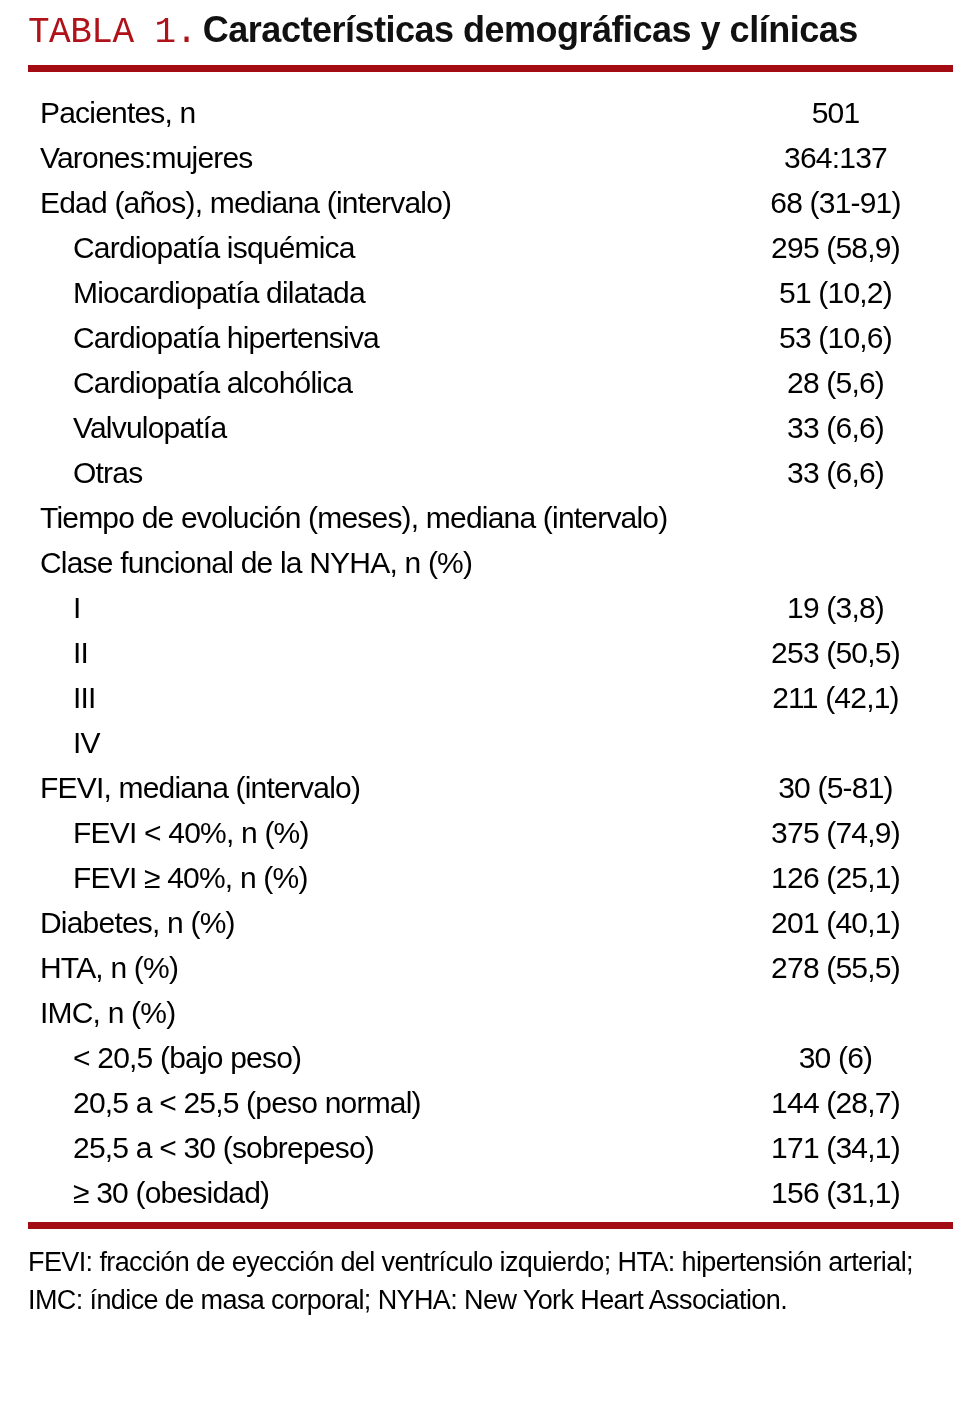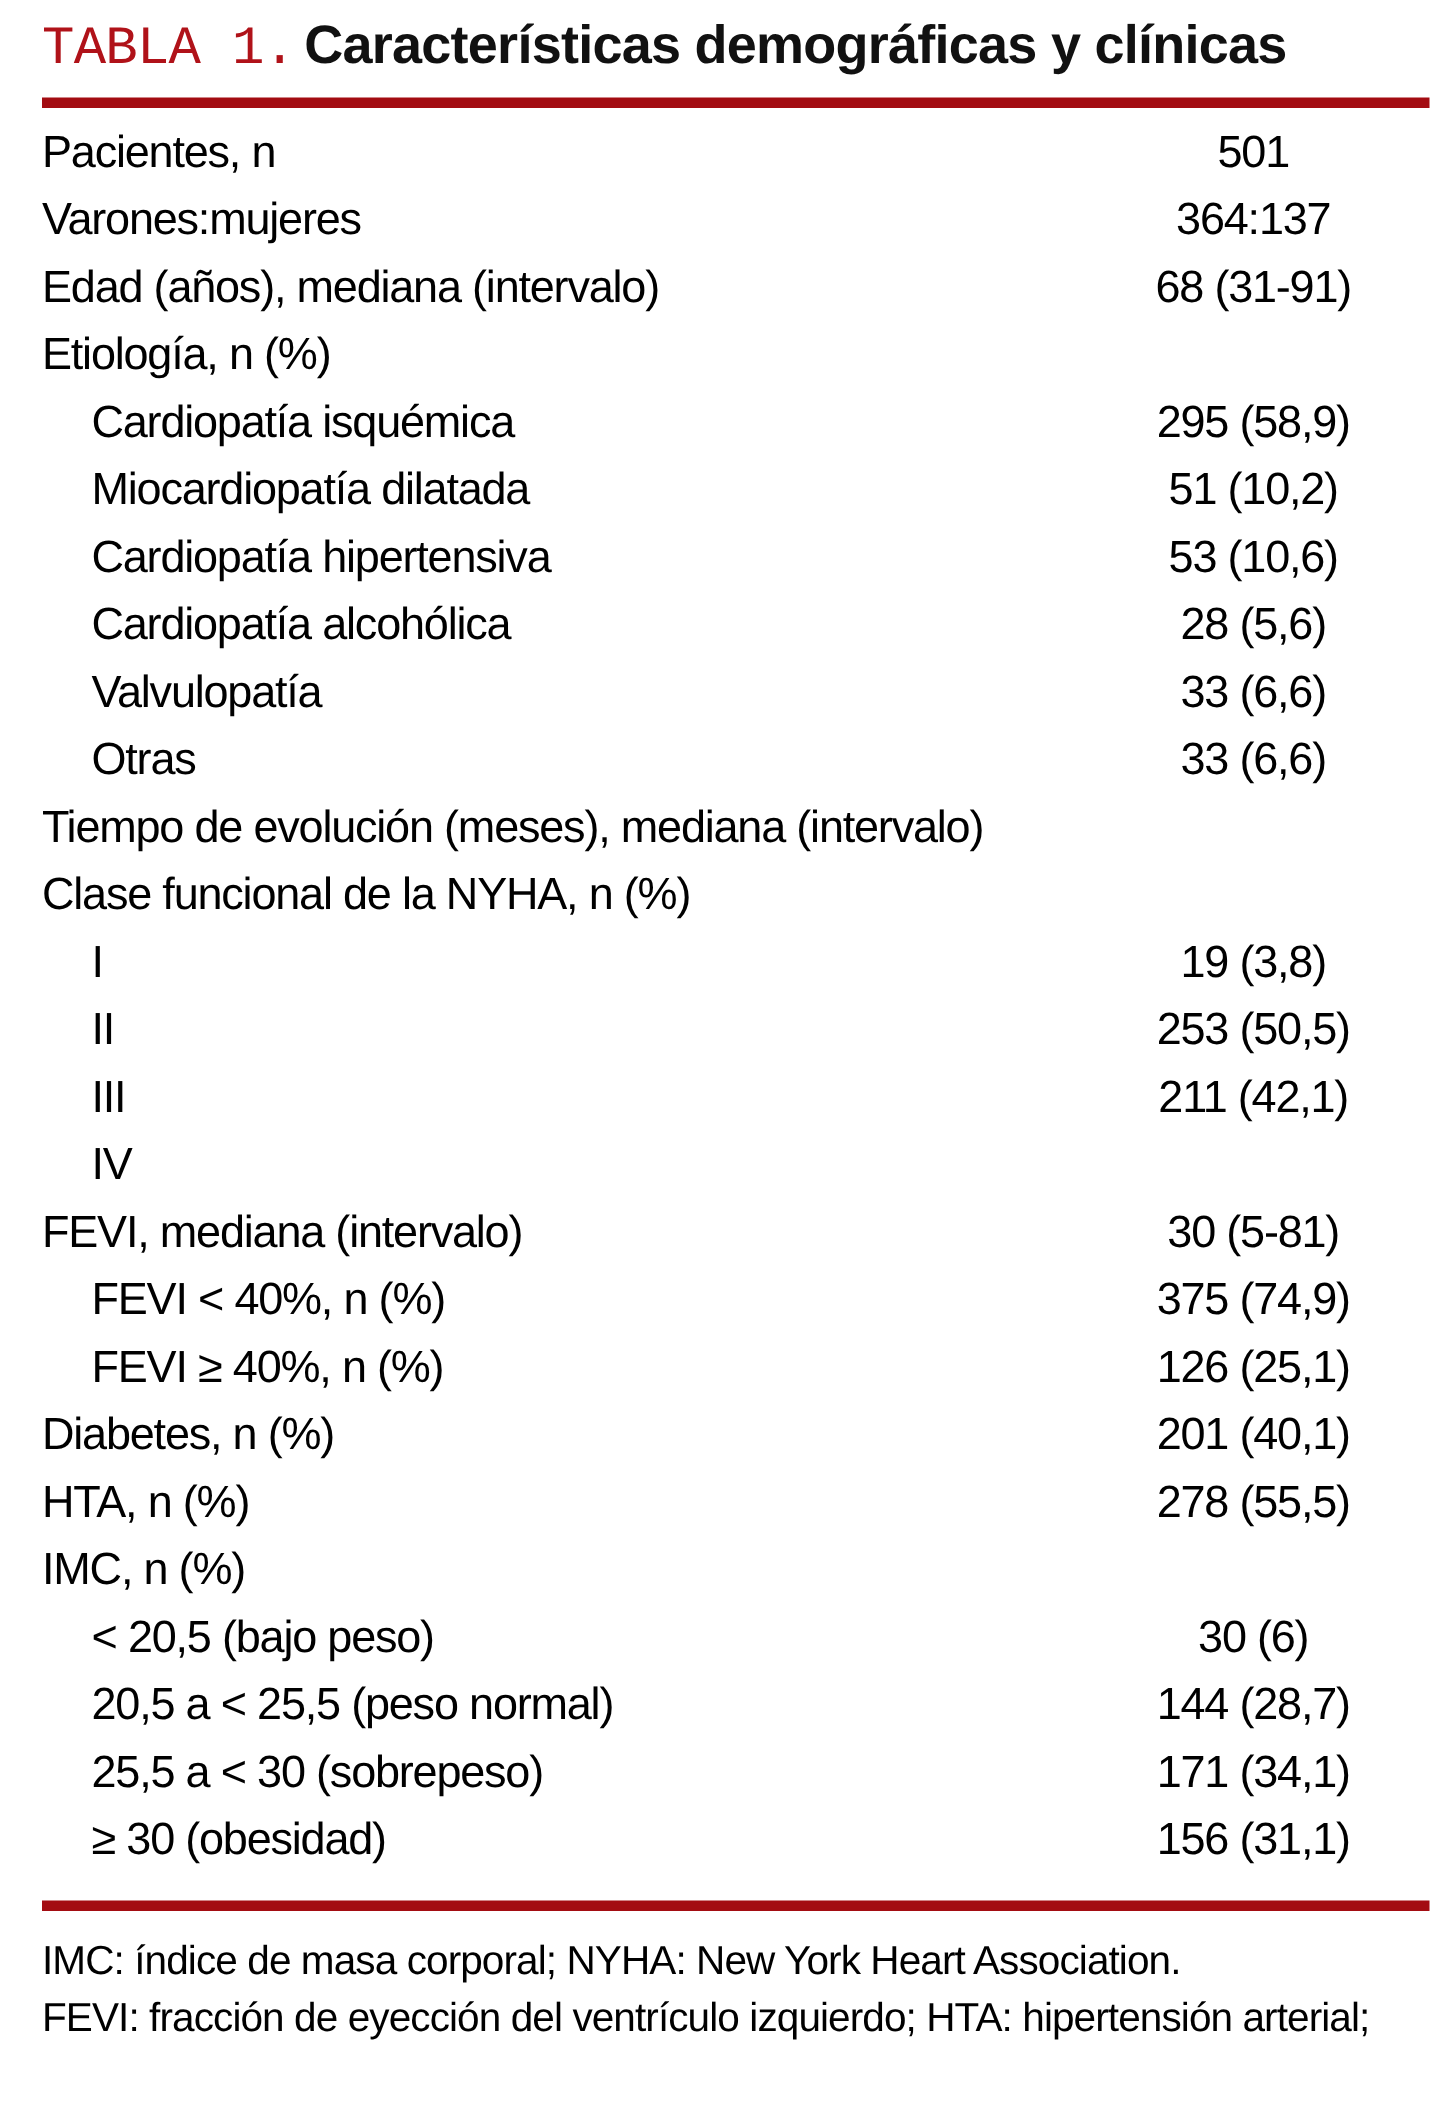--- a/index.html
+++ b/index.html
@@ -42,24 +42,25 @@
     border: none;
   }
   .rule-top { margin-top: 10px; }
   .rule-bottom { margin-top: 2px; }
   
   .tbody {
     padding: 13px 0 10px 0;
   }
   .row {
     display: flex;
-    align-items: flex-start;
+    align-items: flex-end;
     height: 45px;
     font-size: 30px;
     letter-spacing: -0.8px;
+    margin-left: 12px;
   }
   .lbl {
     flex: 1 1 auto;
     white-space: nowrap;
     overflow: hidden;
   }
   .row.indent .lbl {
     padding-left: 33px;
   }
   .val {
@@ -93,24 +94,20 @@
         <span class="val">501</span>
       </div>
       <div class="row">
         <span class="lbl">Varones:mujeres</span>
         <span class="val">364:137</span>
       </div>
       <div class="row">
         <span class="lbl">Edad (años), mediana (intervalo)</span>
         <span class="val">68 (31-91)</span>
       </div>
-      <div class="row">
-        <span class="lbl">Etiología, n (%)</span>
-        <span class="val"></span>
-      </div>
       <div class="row indent">
         <span class="lbl">Cardiopatía isquémica</span>
         <span class="val">295 (58,9)</span>
       </div>
       <div class="row indent">
         <span class="lbl">Miocardiopatía dilatada</span>
         <span class="val">51 (10,2)</span>
       </div>
       <div class="row indent">
         <span class="lbl">Cardiopatía hipertensiva</span>
@@ -188,16 +185,16 @@
       </div>
       <div class="row indent">
         <span class="lbl">≥ 30 (obesidad)</span>
         <span class="val">156 (31,1)</span>
       </div>
     </div>
 
   <div class="rule rule-bottom"></div>
 
   <div class="footnote">
+    <div>FEVI: fracción de eyección del ventrículo izquierdo; HTA: hipertensión arterial;</div>
     <div>IMC: índice de masa corporal; NYHA: New York Heart Association.</div>
-    <div>FEVI: fracción de eyección del ventrículo izquierdo; HTA: hipertensión arterial;</div>
   </div>
 </div>
 
 </body></html>

